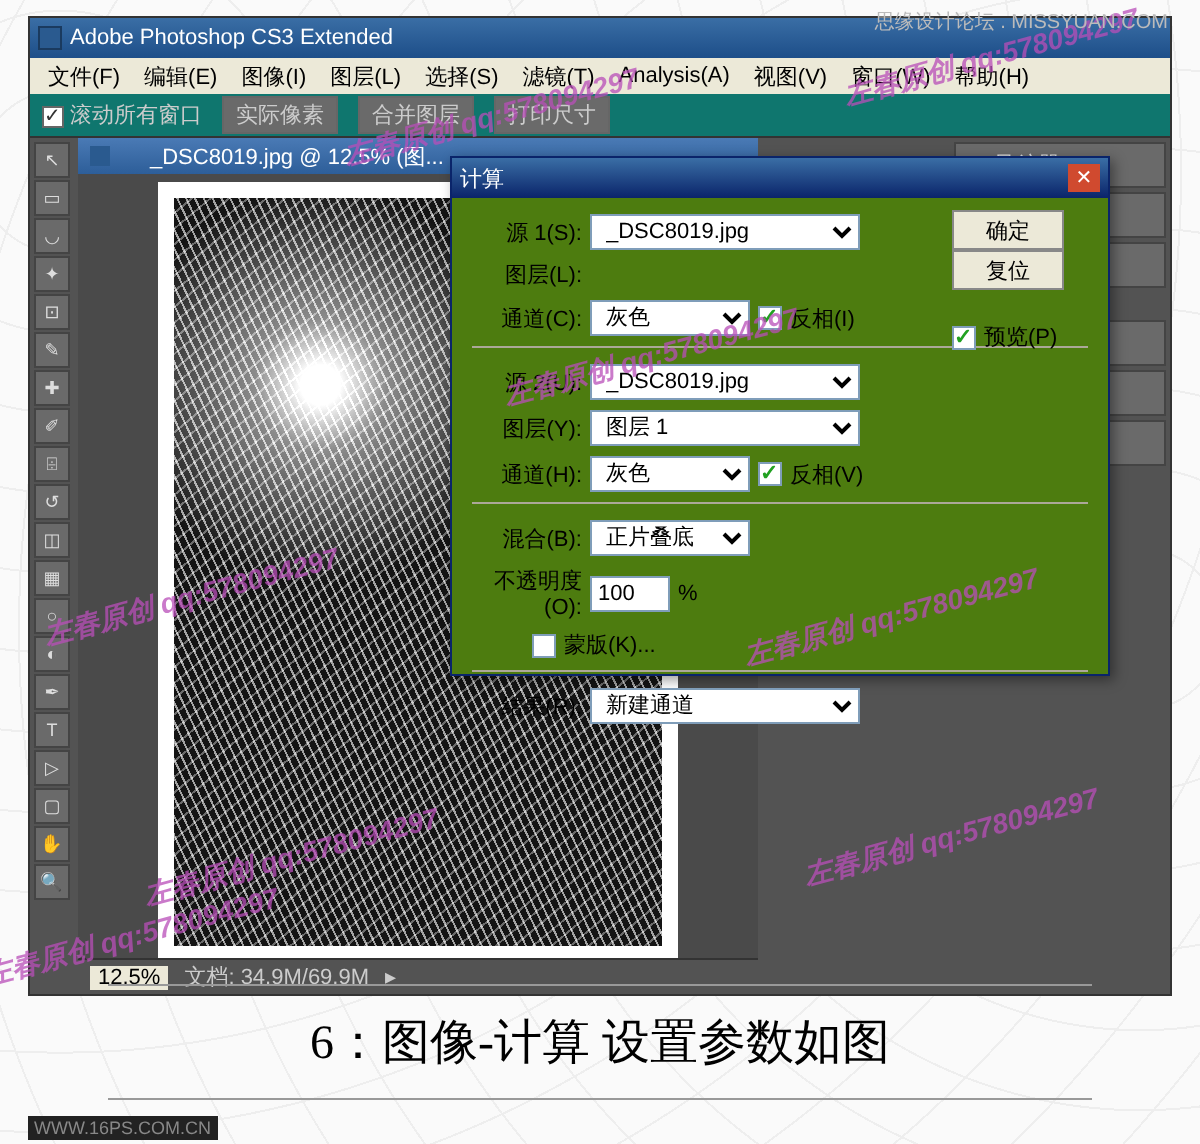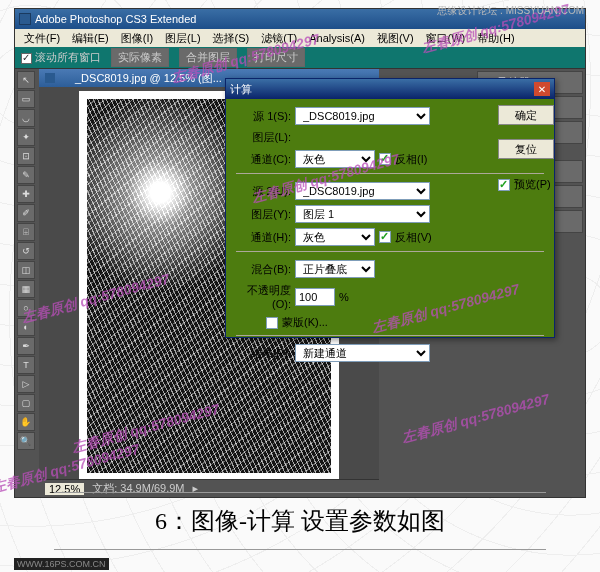--- a/index.html
+++ b/index.html
@@ -30,21 +30,21 @@
 .dlg-close{width:16px;height:14px;background:#d04a2f;color:#fff;display:flex;align-items:center;justify-content:center;font-size:10px}
 .dlg-body{padding:8px 10px;position:relative}
 .row{display:flex;align-items:center;gap:4px;margin-bottom:5px}
 .row label{width:55px;text-align:right;color:#000}
 .row select,.row input[type=text]{height:18px;border:1px solid #7f9db9;background:#fff;padding:0 3px;font-size:11px}
 .row select{width:135px}
 .row .sel-s{width:80px}
 .row .inp-s{width:40px}
 .row .chk2{width:12px;height:12px;background:#fff;border:1px solid #7f9db9;position:relative;display:inline-block}
 .row .chk2.on::after{content:"✓";position:absolute;left:0;top:-2px;color:#21a121;font-size:11px;font-weight:bold}
-.dlg-btns{position:absolute;right:0;top:6px;display:flex;flex-direction:column;gap:14px}
+.dlg-btns{position:absolute;right:22px;top:6px;display:flex;flex-direction:column;gap:0}
 .dlg-btn{width:56px;height:20px;background:#ece9d8;border:1px solid #888;display:flex;align-items:center;justify-content:center}
 .sep{height:1px;background:#aca899;margin:4px 0 8px 0}
 .caption{position:absolute;left:14px;bottom:16px;width:572px;text-align:center}
 .caption-line{height:1px;background:#999;margin:6px 40px}
 .caption-text{font-size:24px;font-family:SimSun;color:#000;padding:6px 0}
 .wm{position:absolute;color:#b94eb9;font-size:14px;font-weight:bold;font-style:italic;transform:rotate(-15deg);opacity:.75;white-space:nowrap;pointer-events:none}
 .site{position:absolute;right:16px;top:4px;color:#bbb;font-size:10px}
 .site2{position:absolute;left:14px;bottom:2px;color:#888;font-size:9px;background:#222;padding:1px 3px}
 </style>
 </head>
@@ -146,21 +146,21 @@
 
 <div class="dialog">
   <div class="dlg-title">
     <span>计算</span>
     <span class="dlg-close">✕</span>
   </div>
   <div class="dlg-body">
     <div class="dlg-btns">
       <div class="dlg-btn">确定</div>
       <div class="dlg-btn">复位</div>
-      <div class="row" style="margin-top:4px">
+      <div class="row" style="margin-top:16px">
           <span class="chk2 on"></span>
           <span>预览(P)</span>
         </div>
     </div>
 
     <div class="row">
         <label>源 1(S):</label>
         <select><option>_DSC8019.jpg</option></select>
       </div>
     <div class="row">

